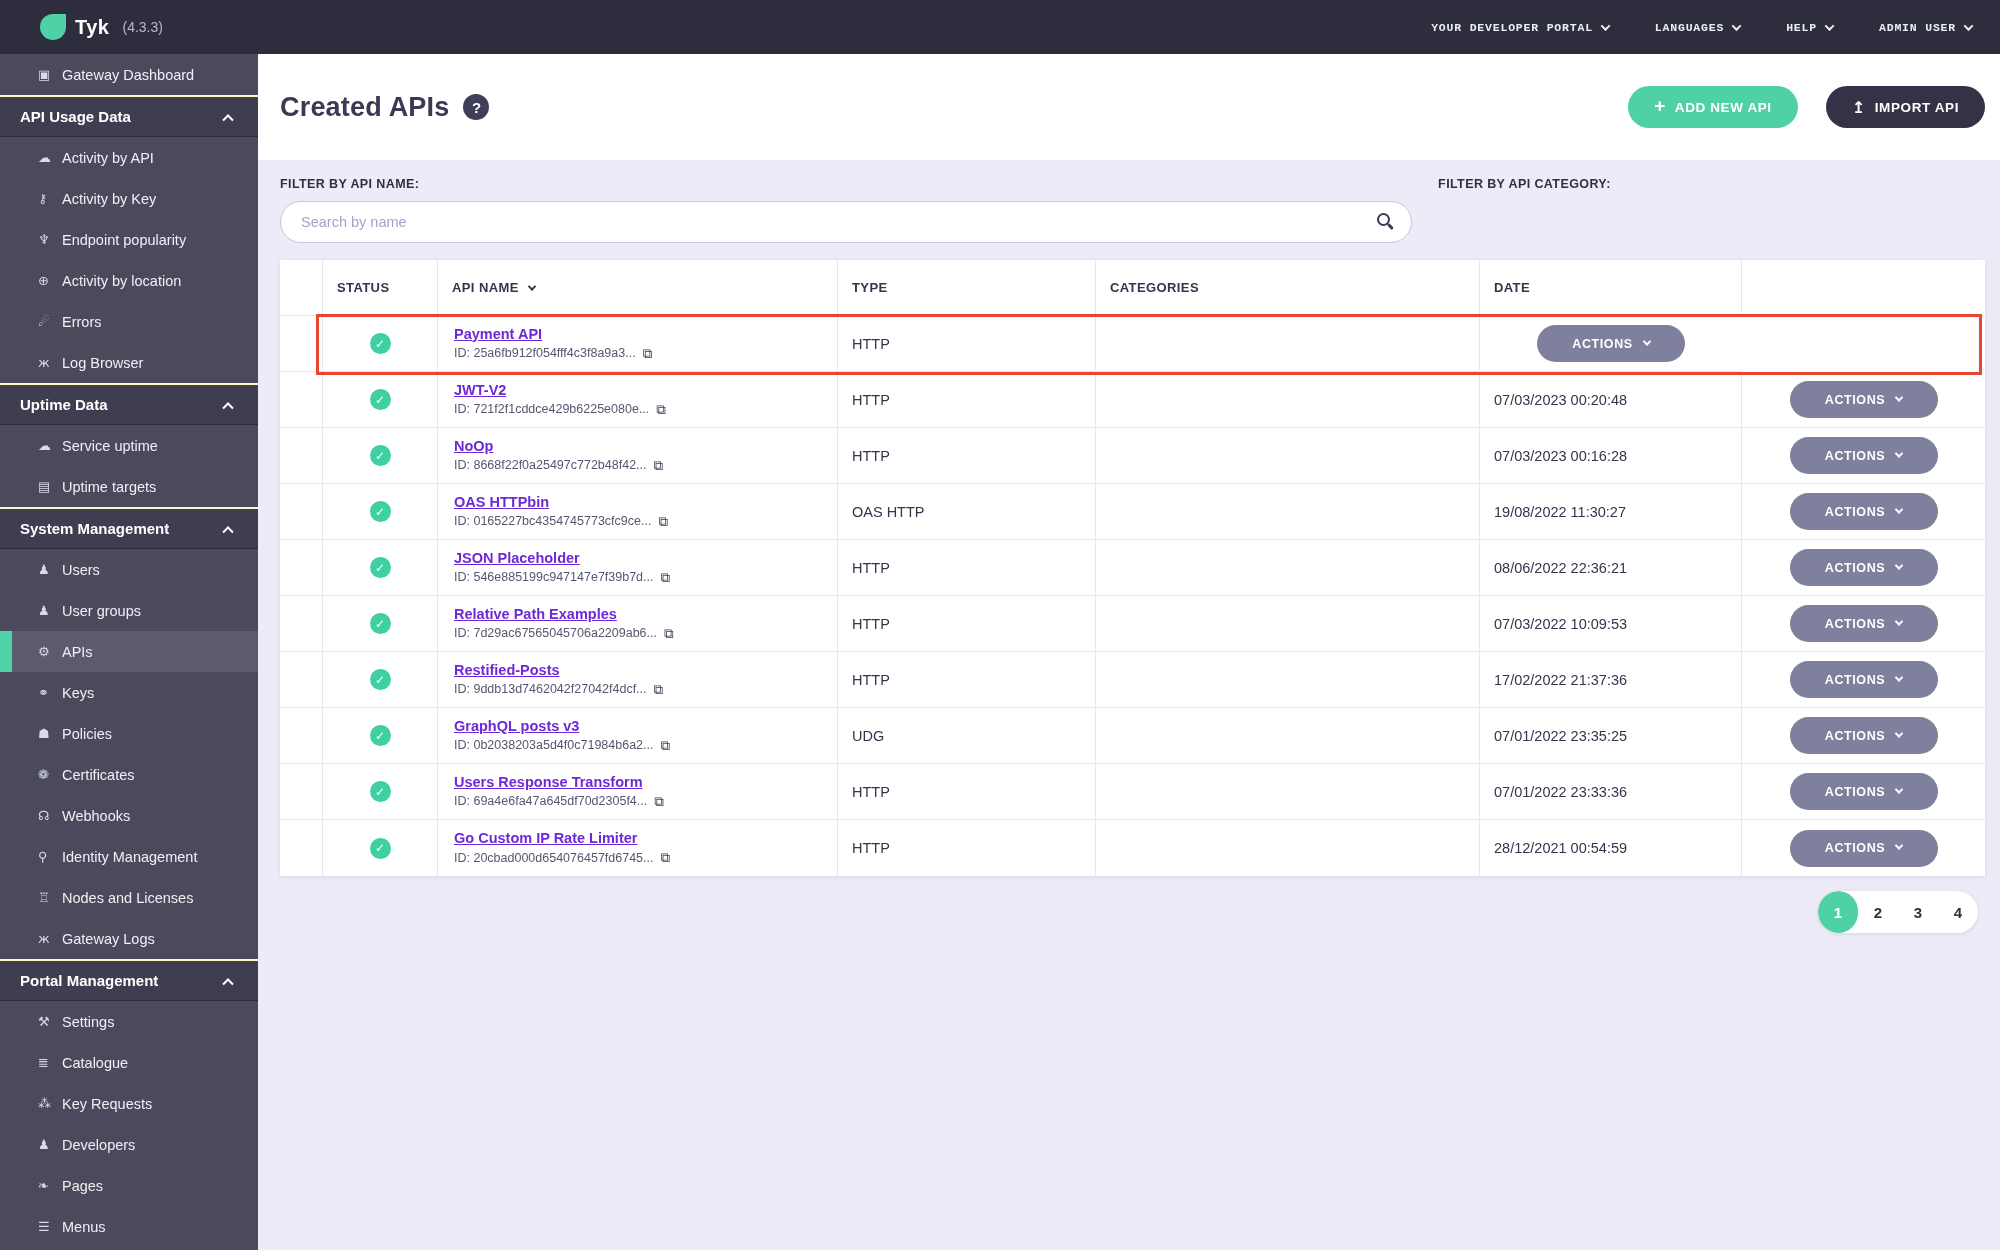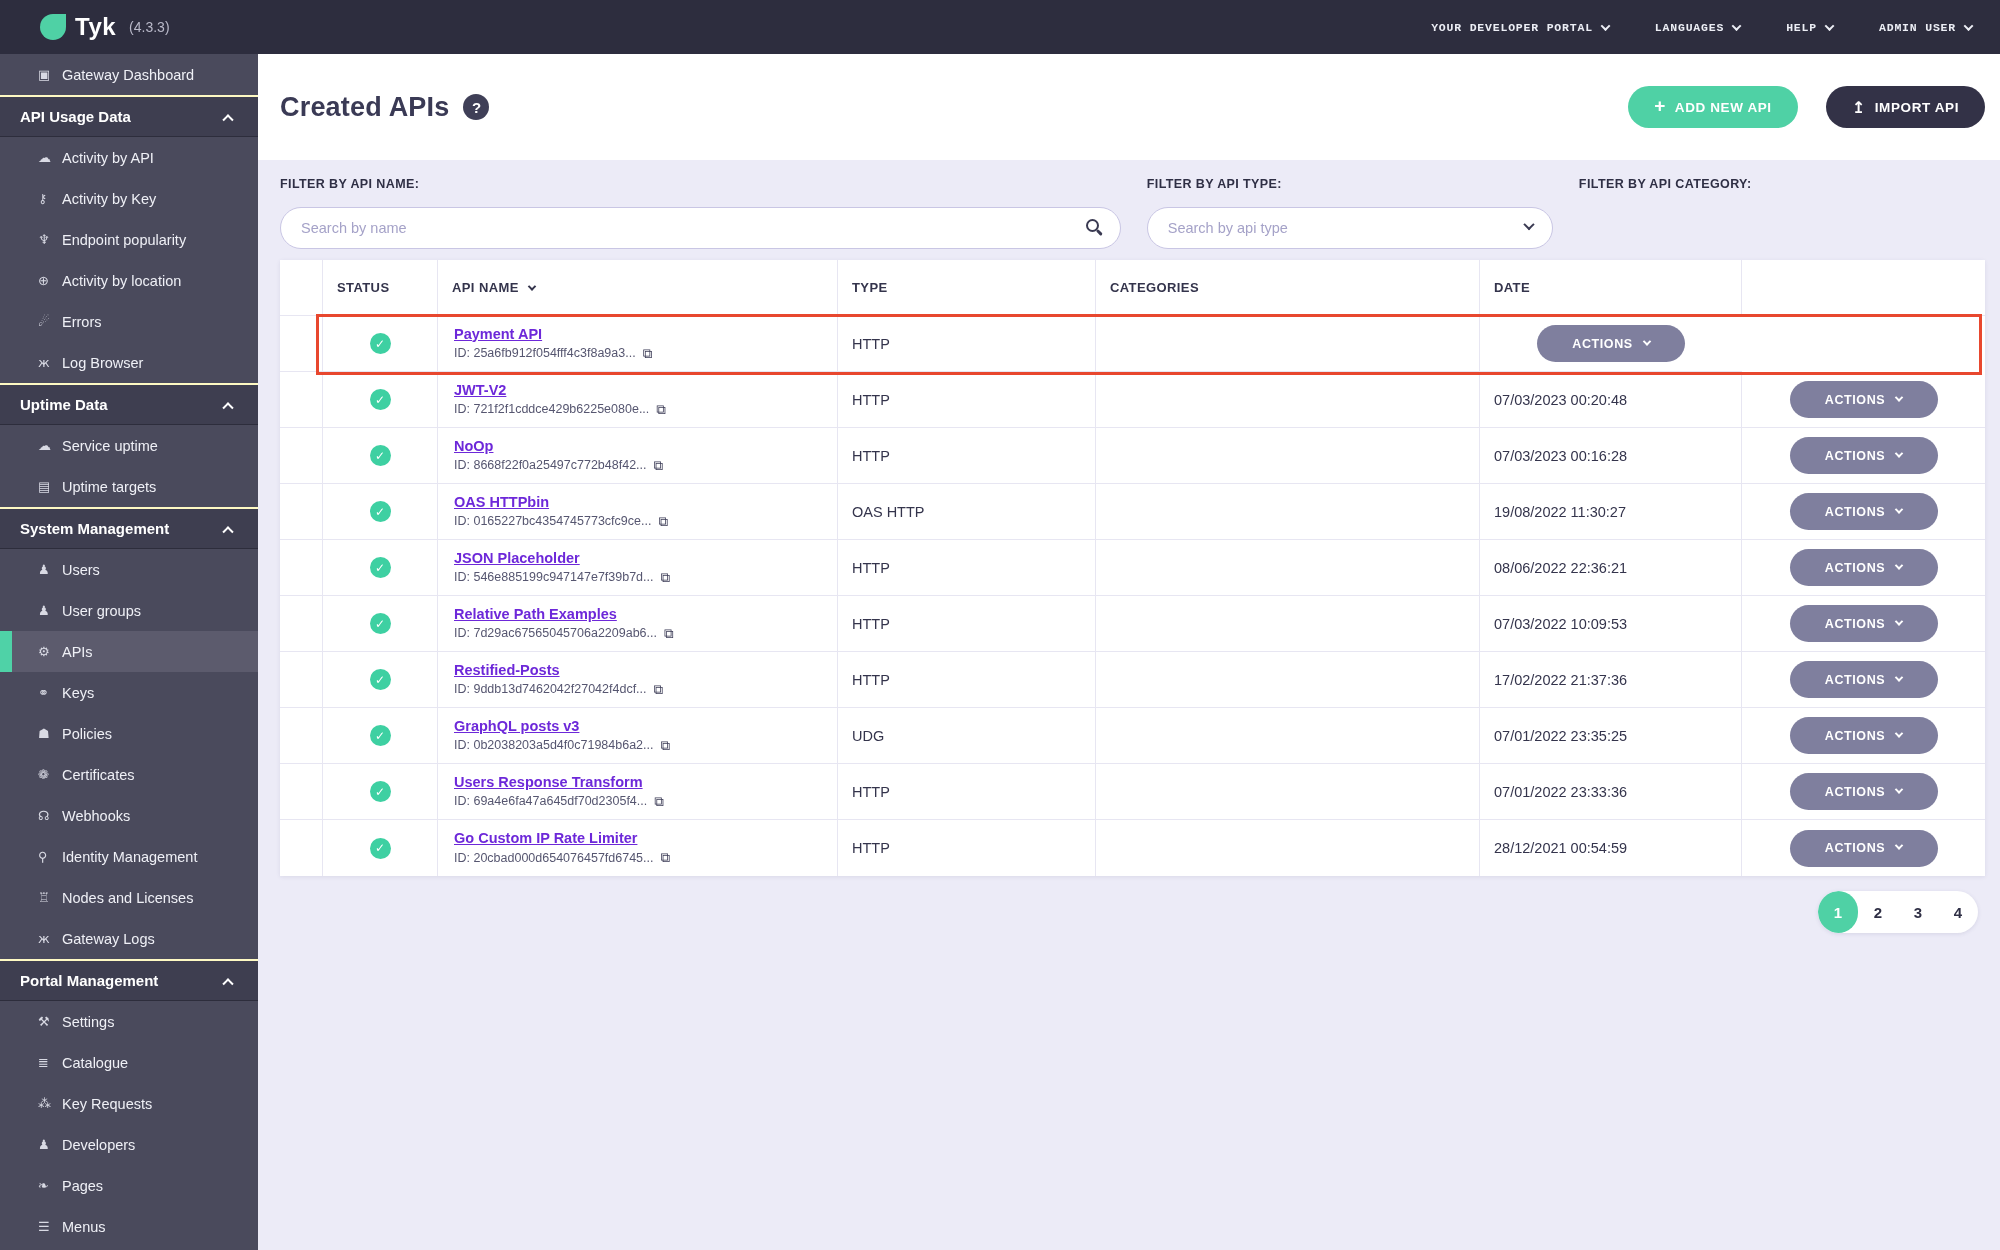--- a/index.html
+++ b/index.html
@@ -5,21 +5,21 @@
   * { margin:0; padding:0; box-sizing:border-box; }
   html,body { width:2000px; height:1250px; }
   body { font-family:"Liberation Sans","DejaVu Sans",sans-serif; background:#fff; }
   .app { position:relative; width:2000px; height:1250px; overflow:hidden; background:#ecebf7; }
 
   
   .topbar { position:absolute; left:0; top:0; width:2000px; height:54px; background:#2d2d3e;
             display:flex; align-items:center; justify-content:space-between; padding:0 28px 0 40px; z-index:30; }
   .brand { display:flex; align-items:center; gap:9px; cursor:pointer; }
   .leaf { width:26px; height:26px; background:#4fd1a5; border-radius:50% 0 50% 50%; display:inline-block; }
-  .logo-text { color:#fff; font-size:24px; font-weight:700; letter-spacing:.5px; }
+  .logo-text { color:#fff; font-size:20px; font-weight:700; letter-spacing:.5px; }
   .version { color:#b9b9c9; font-size:14px; margin-left:4px; }
   .topnav { display:flex; align-items:center; gap:46px;font-family:Liberation Mono, monospace; }
   .nav-item { color:#eceef5; font-size:11.5px; font-weight:700; letter-spacing:.8px;
               display:flex; align-items:center; gap:9px; cursor:pointer; }
   .chv { display:inline-block; width:7px; height:7px; border-right:2px solid currentColor;
          border-bottom:2px solid currentColor; transform:rotate(45deg) translate(-1px,-1px); }
   .chv.up { transform:rotate(-135deg) translate(-2px,-2px); }
 
   
   .sidebar { position:absolute; left:0; top:54px; width:258px; height:1196px; background:#4a4a5c; z-index:20; overflow:hidden; }
@@ -47,21 +47,21 @@
   .btn.dark { background:#333247; }
   .btn .plus { font-size:19px; font-weight:700; margin-top:-2px; }
   .btn .upload { font-family:"DejaVu Sans",sans-serif; font-size:16px; font-weight:700; }
 
   
   .filterband { height:100px; background:#ecebf7; padding:17px 15px 0 22px; display:flex; gap:26px; }
   .filter { display:flex; flex-direction:column; }
   .filter.f1 { flex:2.07; }
   .filter.f2, .filter.f3 { flex:1; }
   .filter-label { font-size:12.5px; font-weight:700; letter-spacing:.4px; color:#2f2f45; }
-  .fld { position:relative; margin-top:16px; height:42px; }
+  .fld { position:relative; margin-top:10px; height:42px; }
   .fld input { width:100%; height:42px; border:1px solid #c9c6e4; border-radius:21px; background:#fff;
                padding:0 46px 0 20px; font-family:inherit; font-size:14.5px; color:#3a3a55; outline:none; }
   .fld input::placeholder { color:#a5a2c8; }
   .fld .select { width:100%; height:42px; border:1px solid #c9c6e4; border-radius:21px; background:#fff;
                  display:flex; align-items:center; padding:0 20px; cursor:pointer; }
   .fld .select .ph { color:#a5a2c8; font-size:14.5px; }
   .fld .select .chv, .fld .mag-wrap { position:absolute; right:20px; top:50%; }
   .fld .select .chv { width:8px; height:8px; color:#3a3a52; margin-top:-6px; }
   .mag-wrap { width:15px; height:15px; margin-top:-9px; }
   .mag { position:relative; width:13px; height:13px; border:2px solid #3a3a52; border-radius:50%; display:block; }
@@ -275,29 +275,20 @@
     <div class="filterband">
       <div class="filter f1">
         <span class="filter-label">FILTER BY API NAME:</span>
         <div class="fld">
           <input type="text" placeholder="Search by name" style="">
           <span class="mag-wrap">
               <span class="mag"></span>
             </span>
         </div>
       </div>
-      <div class="filter f2">
-        <span class="filter-label">FILTER BY API TYPE:</span>
-        <div class="fld">
-          <div class="select">
-            <span class="ph">Search by api type</span>
-            <span class="chv"></span>
-          </div>
-        </div>
-      </div>
       <div class="filter f3">
         <span class="filter-label">FILTER BY API CATEGORY:</span>
       </div>
     </div>
 
     <div class="content">
       <div class="tablecard">
         <div class="thead" id="thead">
             <div class="cell th"></div>
             <div class="cell th">

